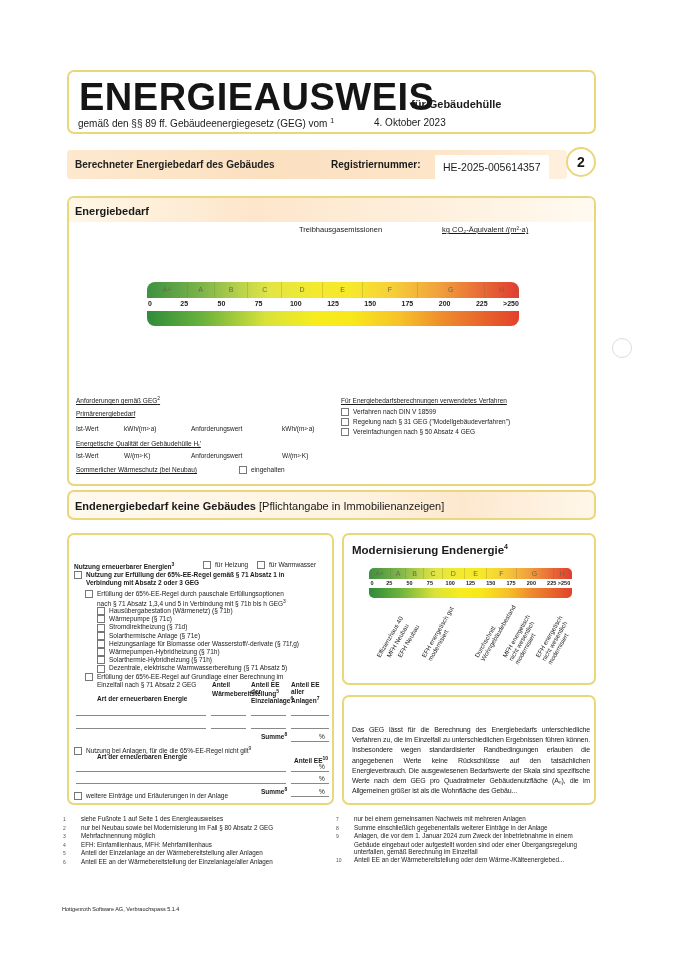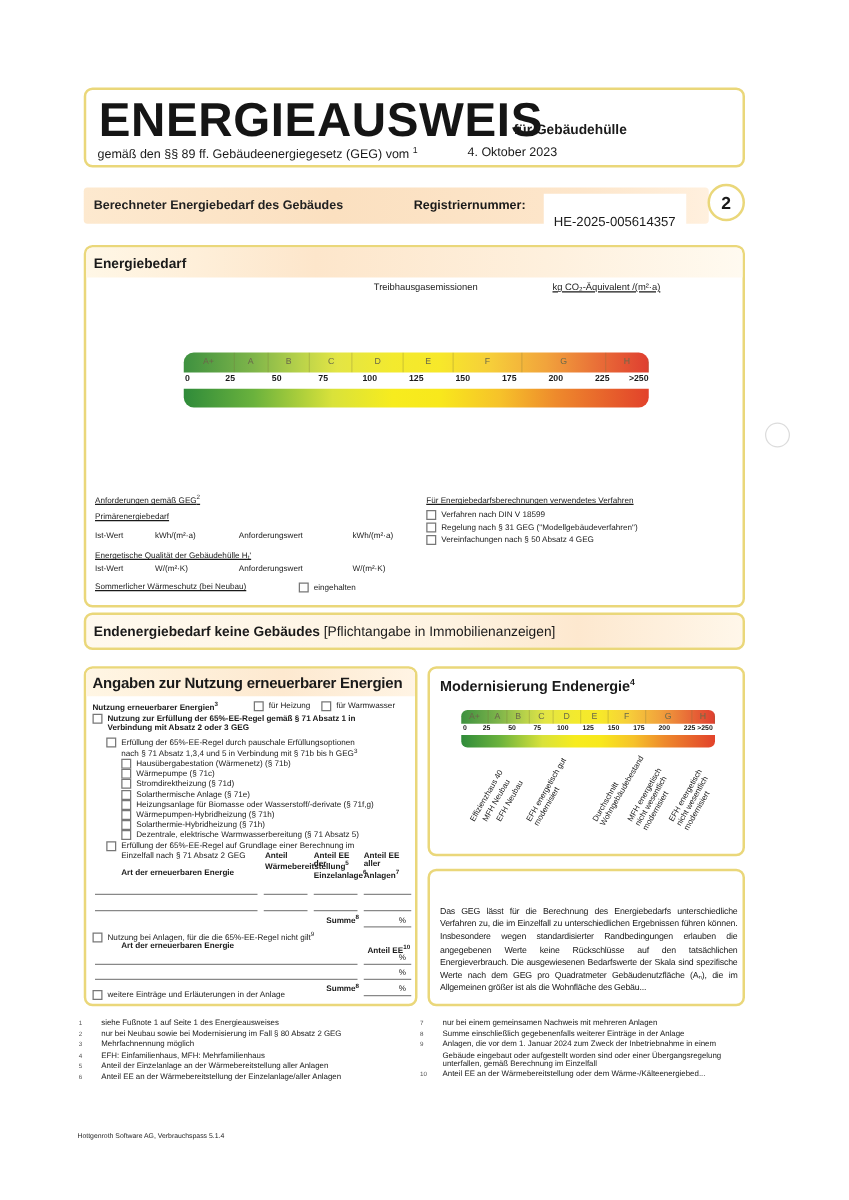--- a/index.html
+++ b/index.html
@@ -8,21 +8,21 @@
   .hdr-box { left:67px; top:70px; width:529px; height:64px; }
   .title { position:absolute; left:10px; top:4px; font-size:38px; font-weight:bold; letter-spacing:0.5px; color:#151515; }
   .title-sub { position:absolute; left:342px; top:26px; font-size:11px; font-weight:bold; }
   .law { position:absolute; left:9px; top:45px; font-size:10px; }
   .law sup { font-size:7px; }
   .date { position:absolute; left:305px; top:45px; font-size:10px; }
 
   .band { position:absolute; left:67px; top:150px; width:500px; height:29px; background:linear-gradient(90deg,#fde9cf 0%, #fbe0c0 40%, #fde6cb 80%, #fff0de 100%); border-radius:3px; }
   .band .lbl { position:absolute; left:8px; top:9px; font-size:10px; font-weight:bold; color:#222; }
   .band .reg-l { position:absolute; left:264px; top:9px; font-size:10px; font-weight:bold; }
-  .band .reg-v { position:absolute; left:368px; top:5px; background:#fff; padding:17px 8px; font-size:10.5px; }
+  .band .reg-v { position:absolute; left:368px; top:5px; background:#fff; padding:6px 8px; font-size:10.5px; }
   .page-no { position:absolute; left:566px; top:147px; width:30px; height:30px; border:2px solid #ead77a; border-radius:50%; box-sizing:border-box; text-align:center; line-height:26px; font-weight:bold; font-size:14px; background:#fff; }
 
   .eb-box { left:67px; top:196px; width:529px; height:290px; }
   .eb-head { position:absolute; left:0; top:0; width:100%; height:24px; background:linear-gradient(90deg,#fff7e6 0%,#fde6cb 35%,#fef0dd 70%,#fffaf0 100%); border-radius:5px 5px 0 0; }
   .eb-head span { position:absolute; left:6px; top:7px; font-weight:bold; font-size:11px; }
   .thg { position:absolute; left:230px; top:27px; font-size:7.5px; }
   .thg-unit { position:absolute; left:373px; top:27px; font-size:7.5px;text-decoration:underline; }
 
   .scale { position:absolute; }
   .scale .top-bar { position:absolute; left:0; top:0; height:16px; border-radius:8px 8px 0 0; overflow:hidden; display:flex; }
@@ -128,23 +128,20 @@
   <div class="small" style="left:272px; top:210px;"><span class="cb"></span><span>Verfahren nach DIN V 18599</span></div>
   <div class="small" style="left:272px; top:220px;"><span class="cb"></span><span>Regelung nach § 31 GEG ("Modellgebäudeverfahren")</span></div>
   <div class="small" style="left:272px; top:230px;"><span class="cb"></span><span>Vereinfachungen nach § 50 Absatz 4 GEG</span></div>
 </div>
 
 <div class="box end-box">
   <div class="t"><b>Endenergiebedarf keine Gebäudes</b> <span>[Pflichtangabe in Immobilienanzeigen]</span></div>
 </div>
 
 <div class="box ee-box">
-  <div class="ee-head">
-      <span>Angaben zur Nutzung erneuerbarer Energien</span>
-    </div>
   <div class="small" style="left:5px; top:26px; font-weight:bold;"><span>Nutzung erneuerbarer Energien</span><sup style="font-size:5px;">3</sup></div>
   <div class="small" style="left:134px; top:26px;"><span class="cb"></span><span>für Heizung</span></div>
   <div class="small" style="left:188px; top:26px;"><span class="cb"></span><span>für Warmwasser</span></div>
 
   <div class="small" style="left:5px; top:36px; font-weight:bold;"><span class="cb"></span><span>Nutzung zur Erfüllung der 65%-EE-Regel gemäß § 71 Absatz 1 in</span></div>
   <div class="small" style="left:17px; top:44px; font-weight:bold;">Verbindung mit Absatz 2 oder 3 GEG</div>
 
   <div class="small" style="left:16px; top:55px;"><span class="cb"></span><span>Erfüllung der 65%-EE-Regel durch pauschale Erfüllungsoptionen</span></div>
   <div class="small" style="left:28px; top:63px;"><span>nach § 71 Absatz 1,3,4 und 5 in Verbindung mit § 71b bis h GEG</span><sup style="font-size:5px;">3</sup></div>
 

